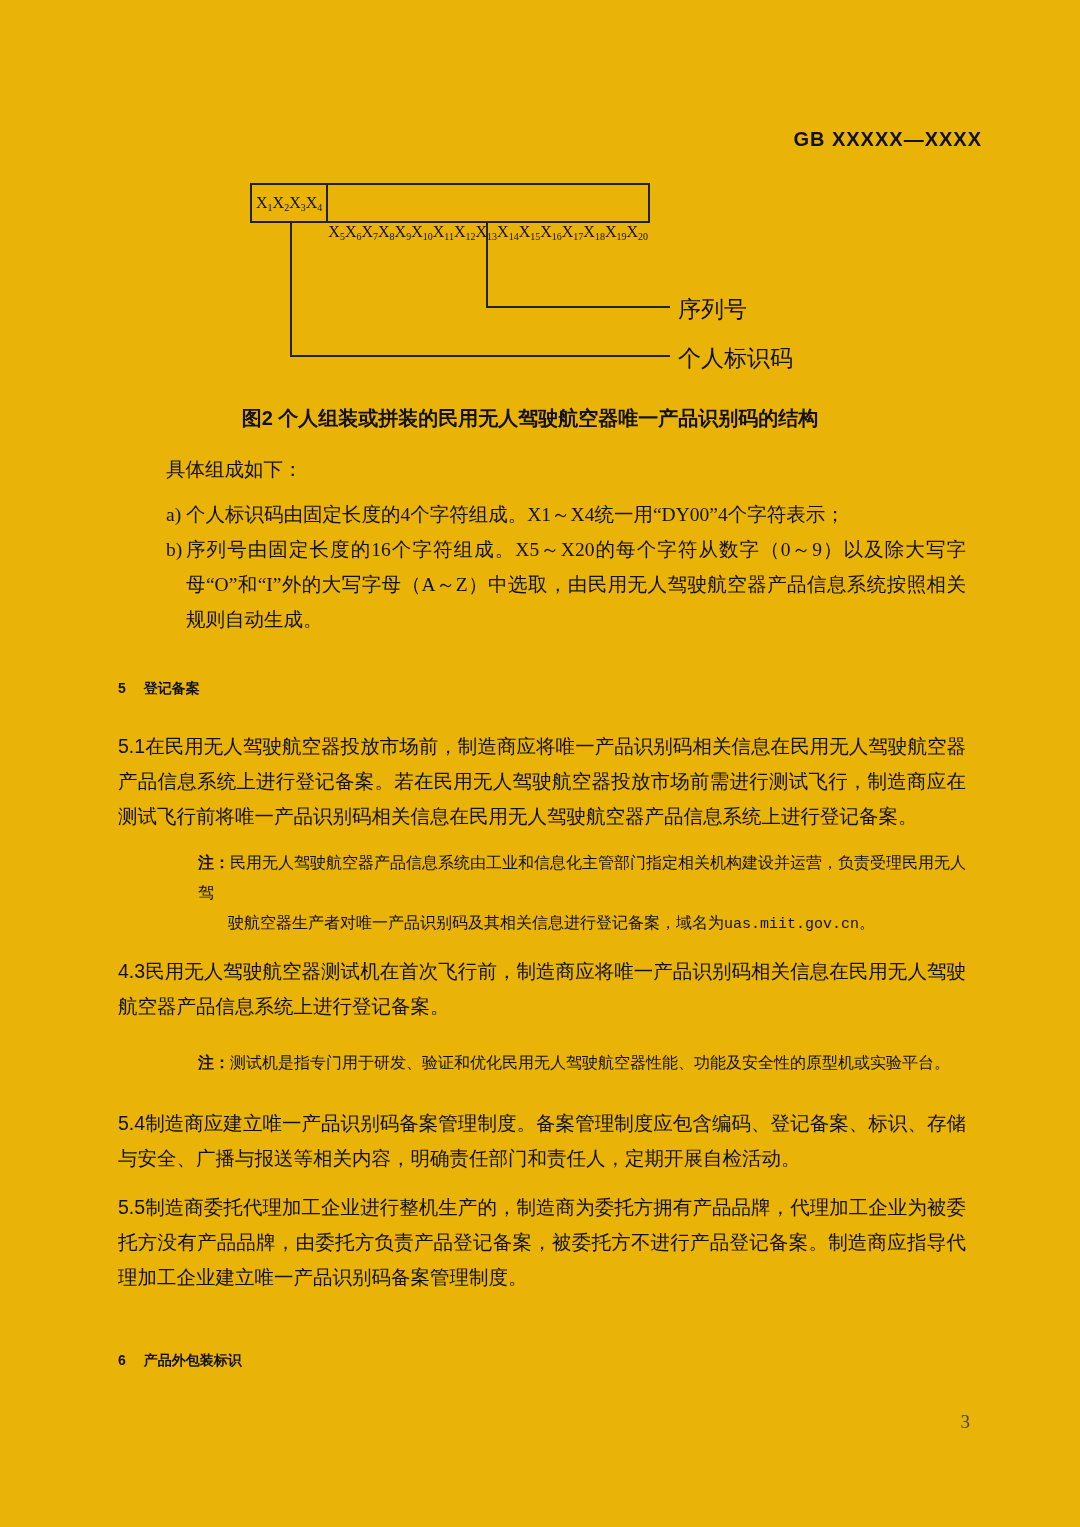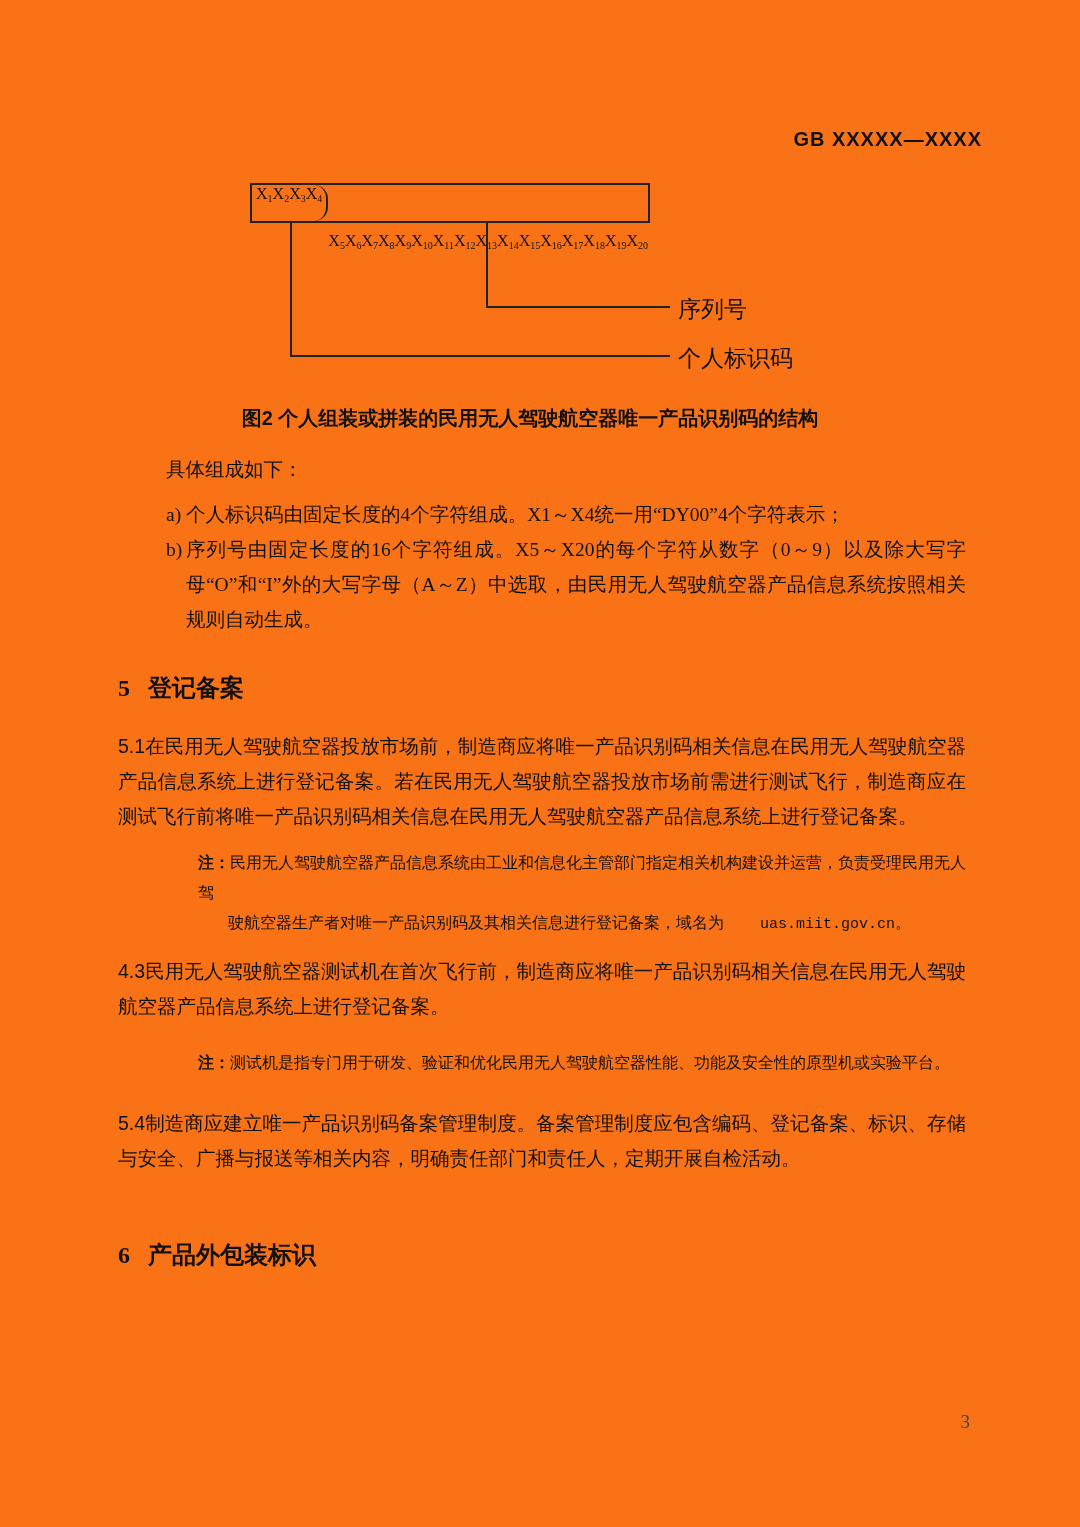--- a/index.html
+++ b/index.html
@@ -8,21 +8,21 @@
     background: #ffffff;
   }
   body {
     font-family: "Liberation Serif", "DejaVu Serif", serif;
     color: #1a1a1a;
   }
   .page {
     position: relative;
     width: 1080px;
     height: 1527px;
-    background: #f97316;
+    background: #eab308;
     overflow: hidden;
   }
 
   
   .page-header {
     position: absolute;
     top: 128px;
     right: 98px;
     font-family: "Liberation Sans", sans-serif;
     font-size: 20px;
@@ -46,28 +46,27 @@
     top: 5px;
     width: 400px;
     height: 40px;
     border: 2px solid #222;
     box-sizing: border-box;
     display: flex;
     align-items: stretch;
   }
   .cell {
     display: flex;
-    align-items: flex-start;
+    align-items: center;
     justify-content: center;
     box-sizing: border-box;
     font-family: "Liberation Serif", serif;
     font-size: 16px;
     color: #111;
     white-space: nowrap;
-    border-radius: 14px;
   }
   .cell-left {
     width: 86px;
     border-right: 2px solid #222;
   }
   .cell-right {
     flex: 1;
     letter-spacing: 0px;
     margin-top: 47px;
   }
@@ -138,22 +137,22 @@
     padding-left: 48px;
     box-sizing: border-box;
   }
   .list-text {
     flex: 1;
     text-align: justify;
     text-justify: inter-ideograph;
   }
 
   h2.section {
-    font-family: Liberation Serif, serif;
-    font-size: 24px;
+    font-family: Liberation Sans, sans-serif;
+    font-size: 14px;
     font-weight: 700;
     color: #111;
     margin: 0;
     line-height: 34px;
   }
   h2.section .num { margin-right: 18px; }
 
   .clause {
     margin: 0;
     font-size: 19.5px;
@@ -180,21 +179,20 @@
   .note .note-label {
     font-weight: 700;
   }
   .note .hang {
     display: block;
     padding-left: 30px;
   }
   .mono {
     font-family: "Liberation Mono", "DejaVu Sans Mono", monospace;
     font-size: 15px;
-    margin-left: 36px;
   }
 
   .gap-sm { height: 14px; }
   .gap-md { height: 24px; }
   .gap-lg { height: 34px; }
 
   .page-number {
     position: absolute;
     bottom: 94px;
     right: 110px;
@@ -281,20 +279,23 @@
 
 
     <div class="gap-sm"></div>
 
     <p class="clause">
       <span class="cnum">5.4</span><span>制造商应建立唯一产品识别码备案管理制度。备案管理制度应包含编码、登记备案、标识、存储与安全、广播与报送等相关内容，明确责任部门和责任人，定期开展自检活动。</span>
     </p>
 
     <div class="gap-sm"></div>
 
+    <p class="clause">
+      <span class="cnum">5.5</span><span>制造商委托代理加工企业进行整机生产的，制造商为委托方拥有产品品牌，代理加工企业为被委托方没有产品品牌，由委托方负责产品登记备案，被委托方不进行产品登记备案。制造商应指导代理加工企业建立唯一产品识别码备案管理制度。</span>
+    </p>
 
     <div class="gap-sm"></div>
 
 
     <div class="gap-lg"></div>
 
     <h2 class="section">
       <span class="num">6</span><span>产品外包装标识</span>
     </h2>
 

